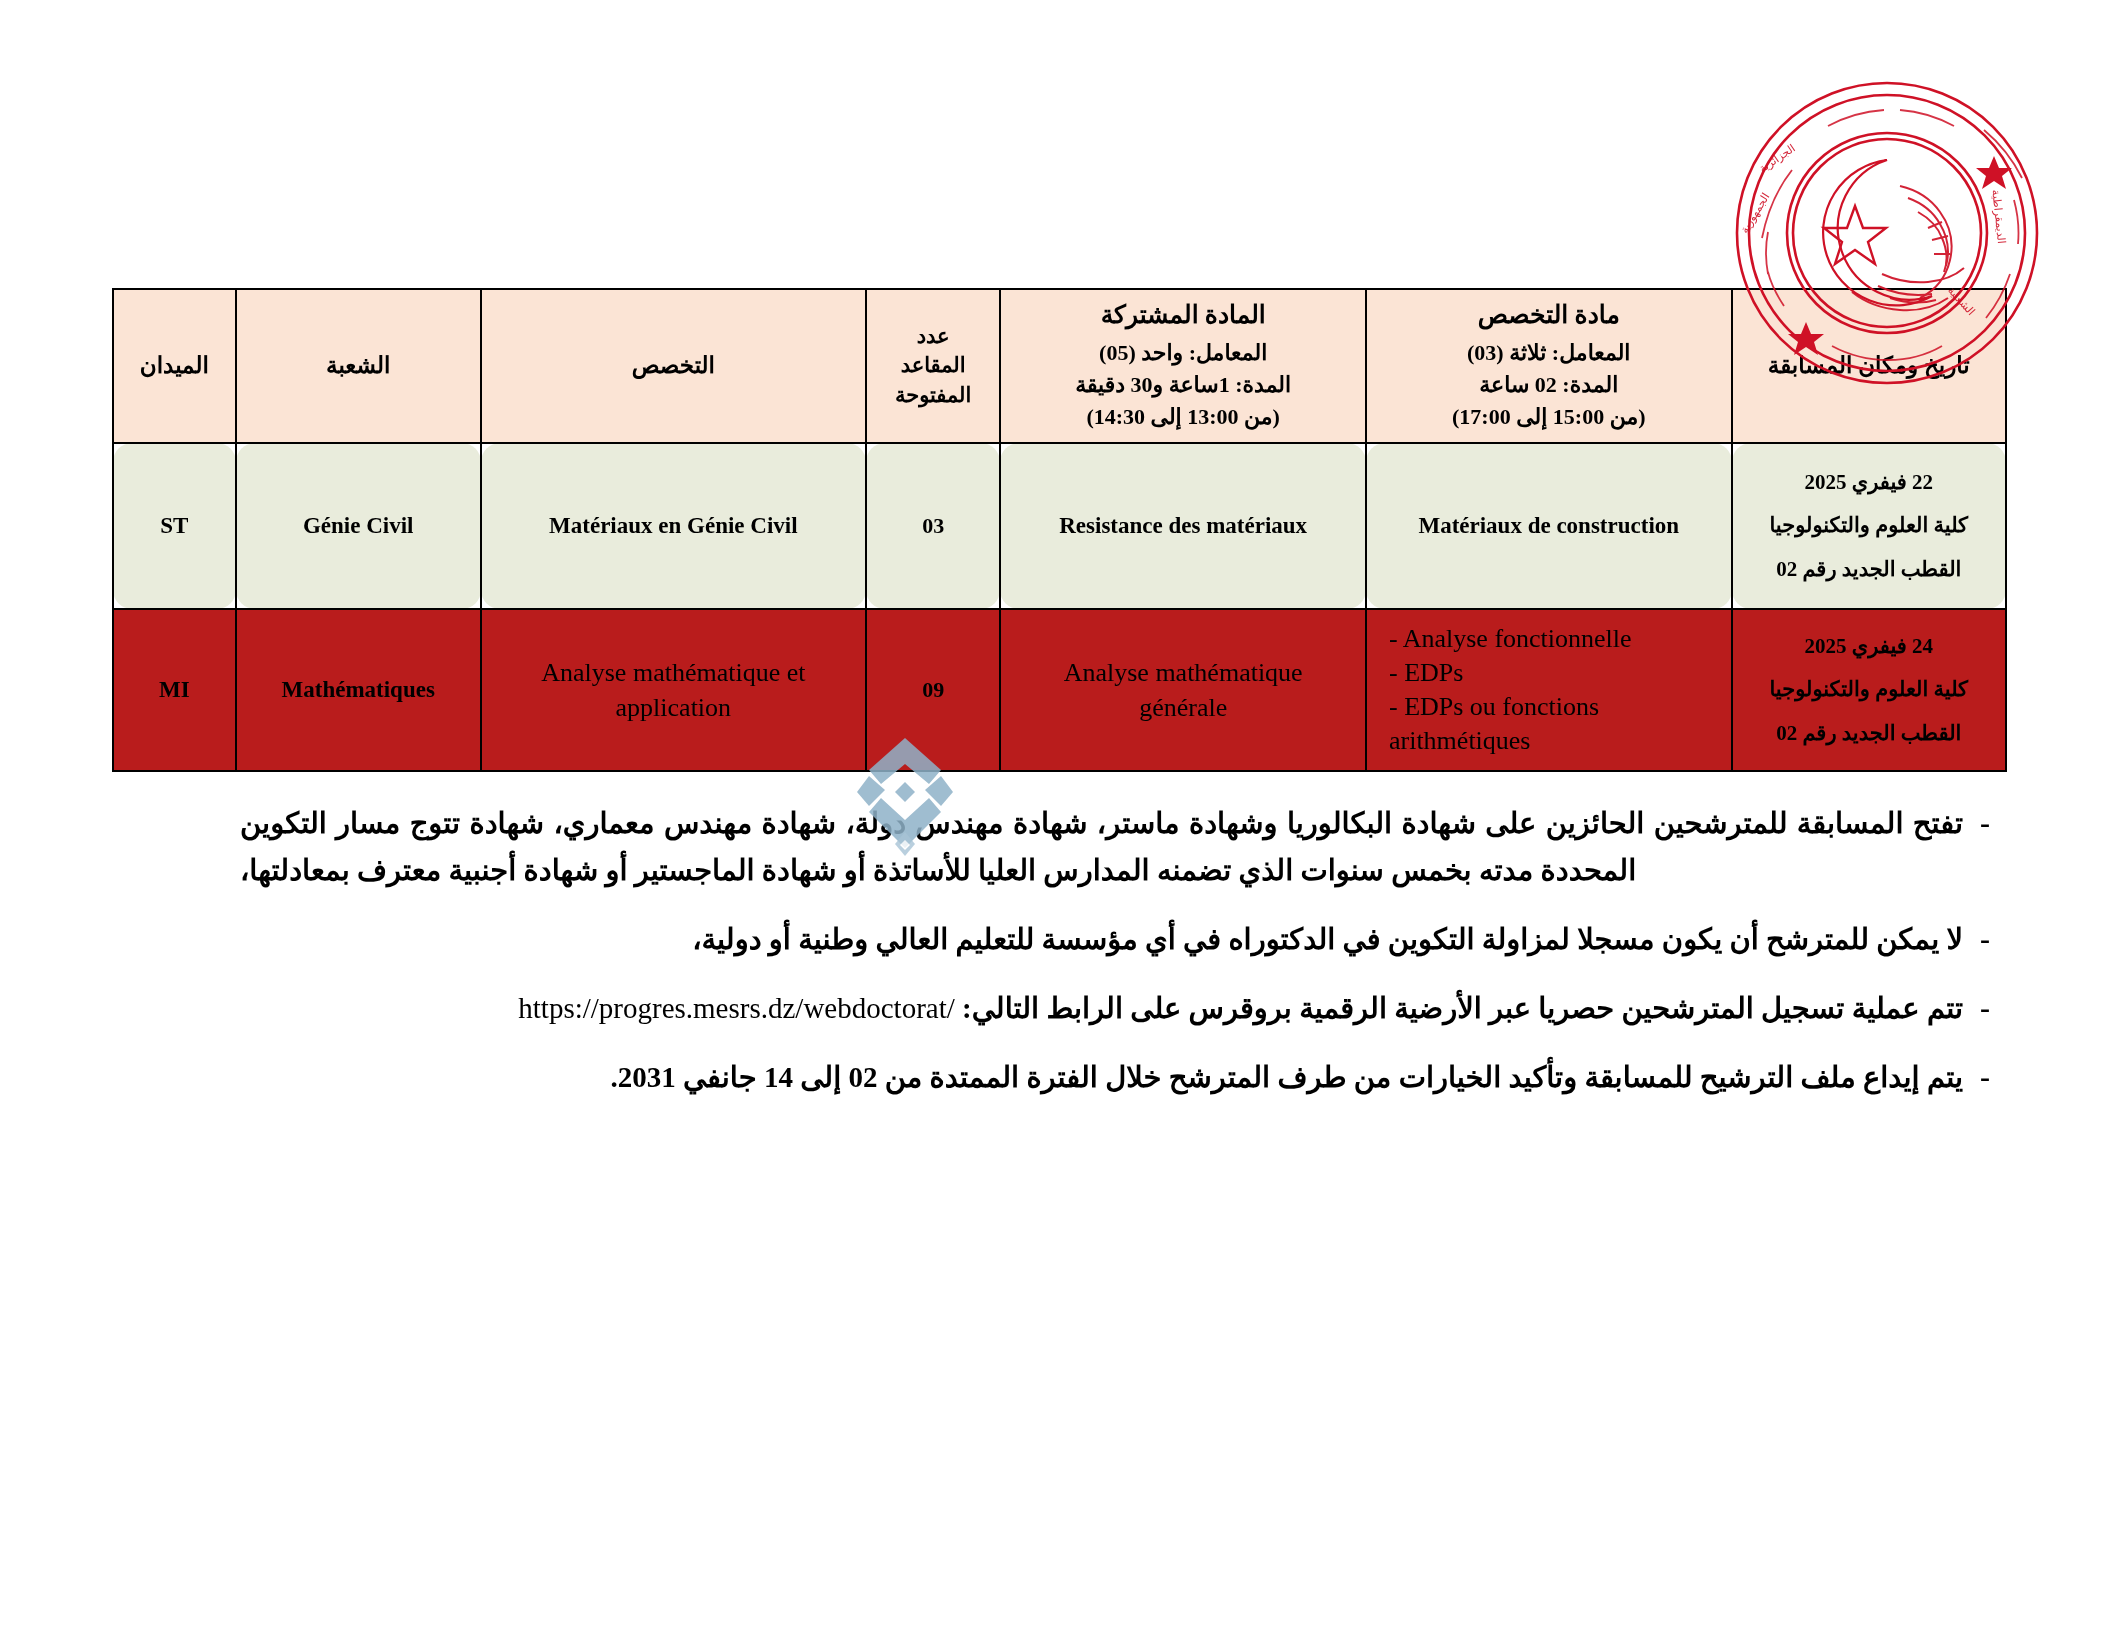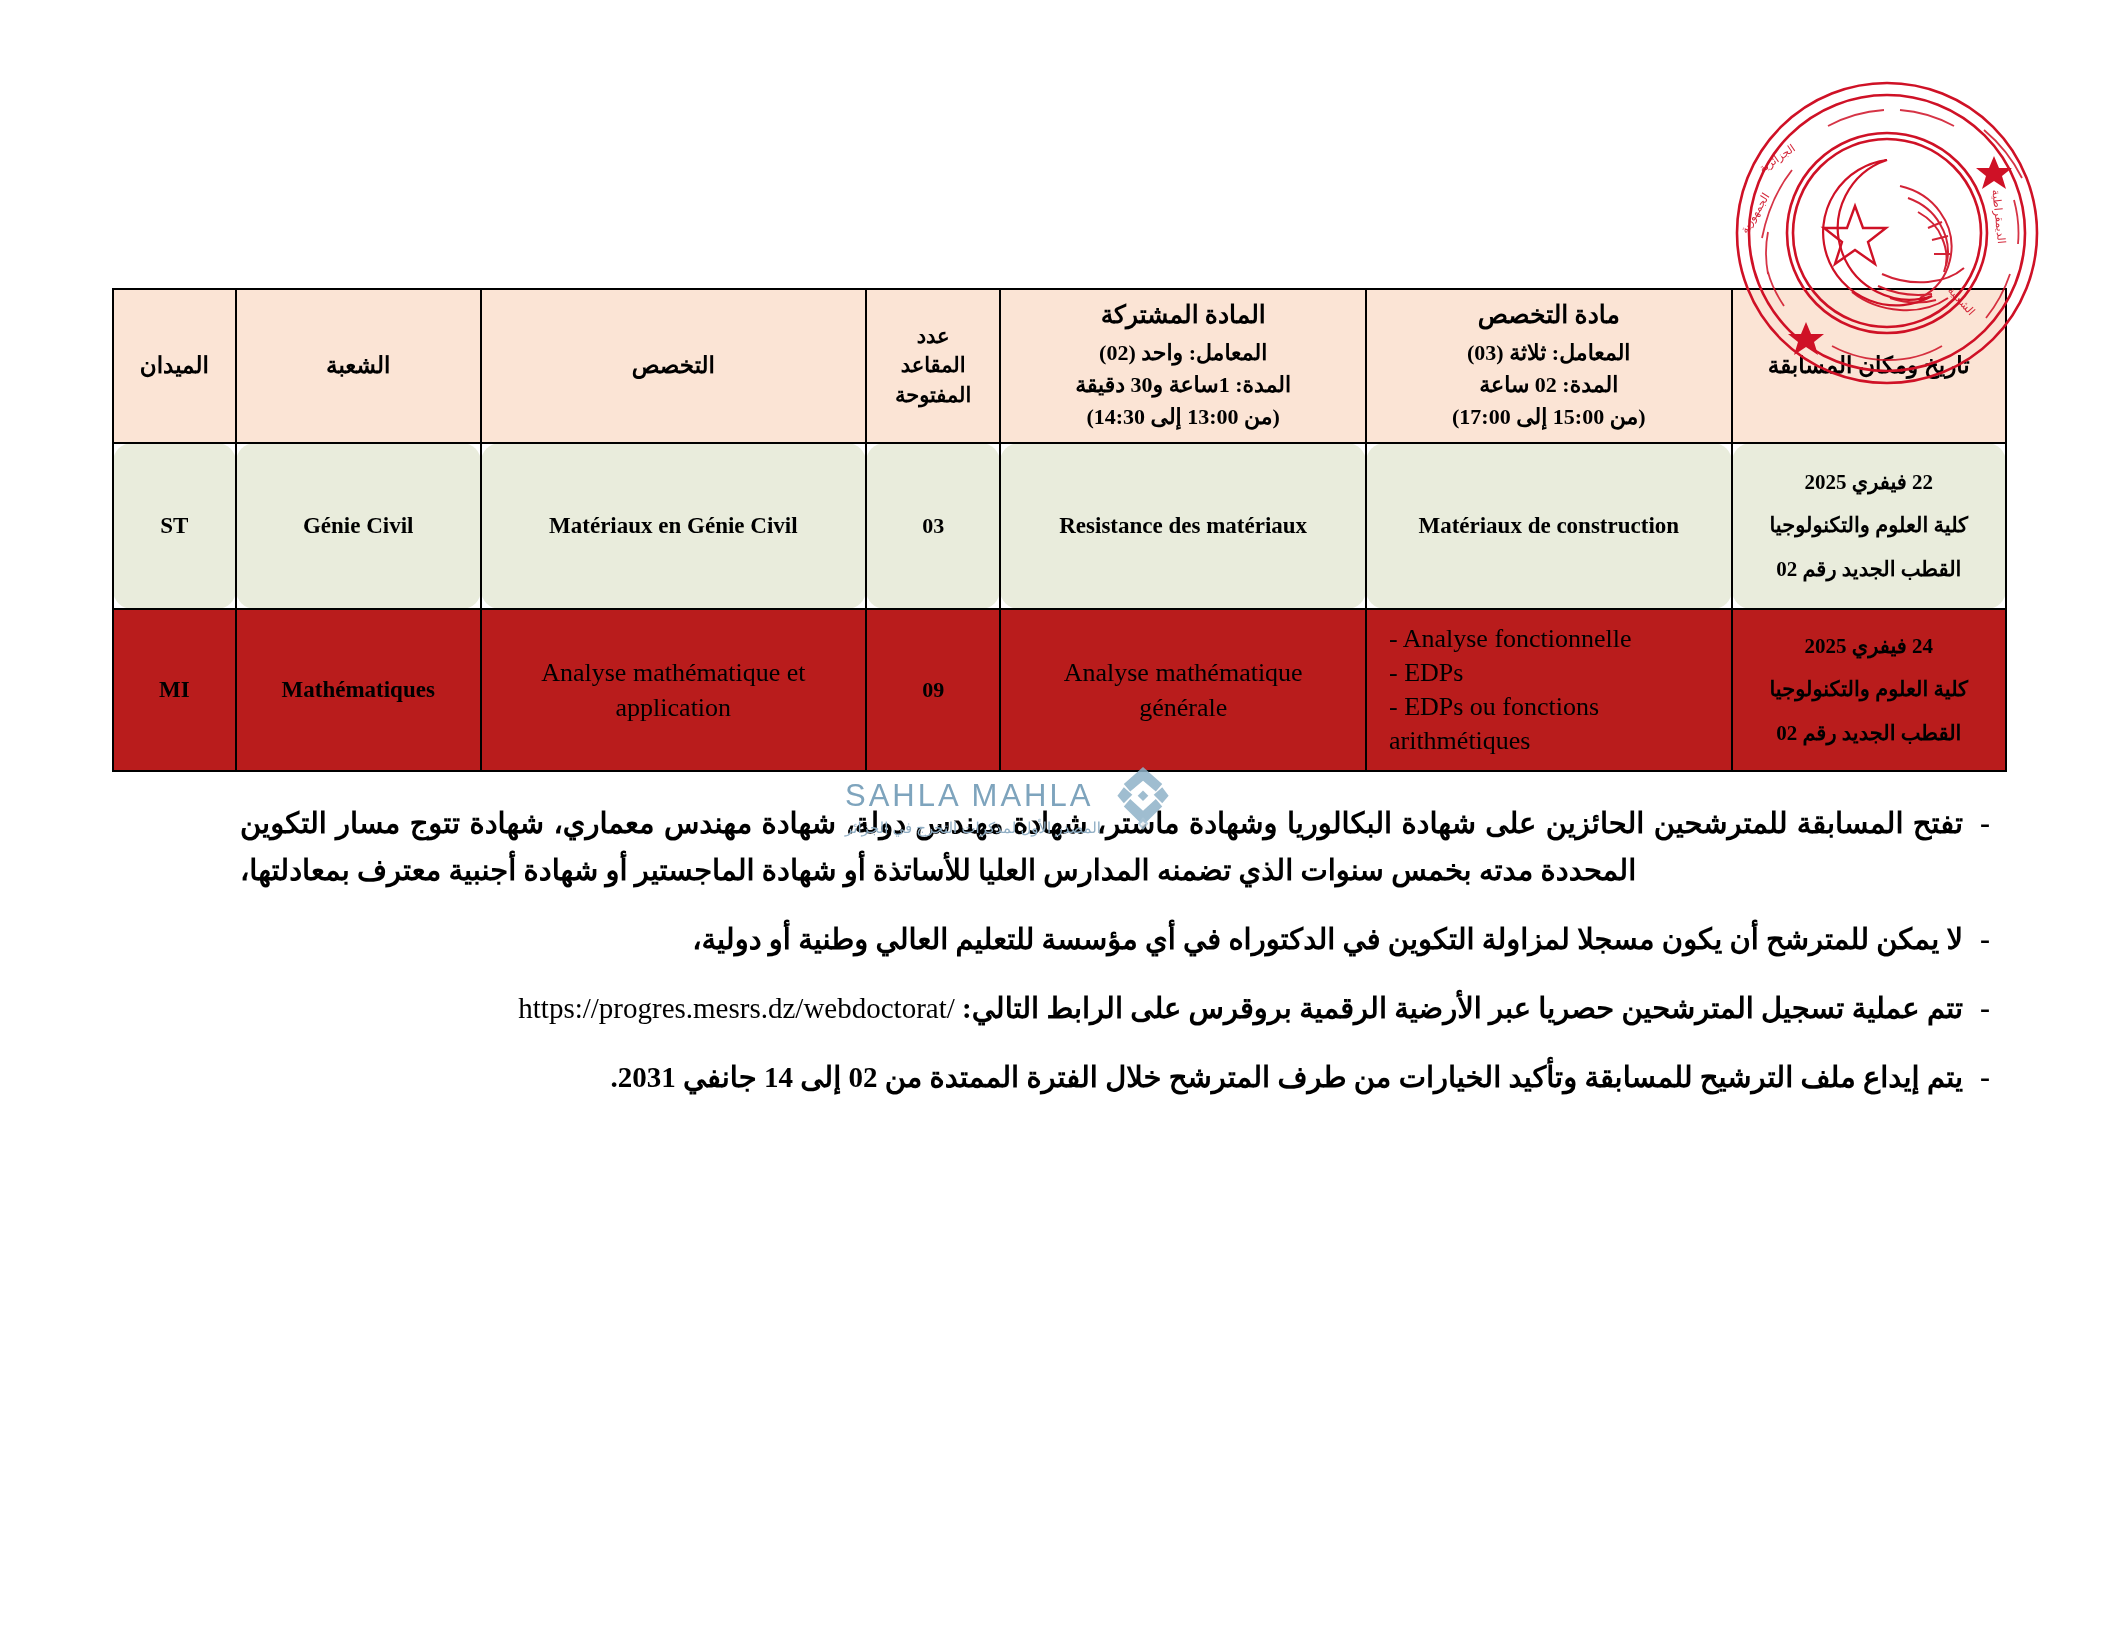--- a/index.html
+++ b/index.html
@@ -247,24 +247,20 @@
     <g fill="#cf1126" opacity="0.9" font-family="'DejaVu Sans', sans-serif" font-size="11">
       <text x="38" y="118" transform="rotate(-58 38 118)">الجمهورية</text>
       <text x="64" y="72" transform="rotate(-34 64 72)">الجزائرية</text>
       <text x="238" y="238" transform="rotate(48 238 238)">الشعبية</text>
       <text x="266" y="166" transform="rotate(84 266 166)">الديمقراطية</text>
     </g>
   </svg>
 </div>
 
 <div class="watermark">
-  <div class="wm-text">
-    <span class="wm-title">SAHLA MAHLA</span>
-    <span class="wm-sub">المصدر الأول لمذكرات التخرج في الجزائر</span>
-  </div>
   <svg width="120" height="128" viewBox="0 0 120 128" aria-hidden="true">
     <g fill="#8fb2c8" opacity="0.85">
       <path d="M60 2 L96 34 L84 48 L60 28 L36 48 L24 34 Z"></path>
       <path d="M24 40 L40 54 L24 70 L12 56 Z"></path>
       <path d="M96 40 L108 56 L96 70 L80 54 Z"></path>
       <path d="M60 38 L78 56 L60 74 L42 56 Z" fill="#ffffff"></path>
       <path d="M60 46 L70 56 L60 66 L50 56 Z"></path>
       <path d="M36 62 L60 84 L84 62 L96 76 L60 112 L24 76 Z"></path>
     </g>
     <g fill="#a8c4d6" opacity="0.8">
@@ -291,21 +287,21 @@
           <div class="ar hdr-plain">تاريخ ومكان المسابقة</div>
         </td>
         <td>
           <div class="ar hdr-title">مادة التخصص</div>
           <div class="ar hdr-line">المعامل: ثلاثة (03)</div>
           <div class="ar hdr-line">المدة: 02 ساعة</div>
           <div class="ar hdr-line">(من 15:00 إلى 17:00)</div>
         </td>
         <td>
           <div class="ar hdr-title">المادة المشتركة</div>
-          <div class="ar hdr-line">المعامل: واحد (02)</div>
+          <div class="ar hdr-line">المعامل: واحد (05)</div>
           <div class="ar hdr-line">المدة: 1ساعة و30 دقيقة</div>
           <div class="ar hdr-line">(من 13:00 إلى 14:30)</div>
         </td>
         <td>
           <div class="ar hdr-small" style="white-space:pre-line">عدد
 المقاعد
 المفتوحة</div>
         </td>
         <td>
           <div class="ar hdr-plain">التخصص</div>

